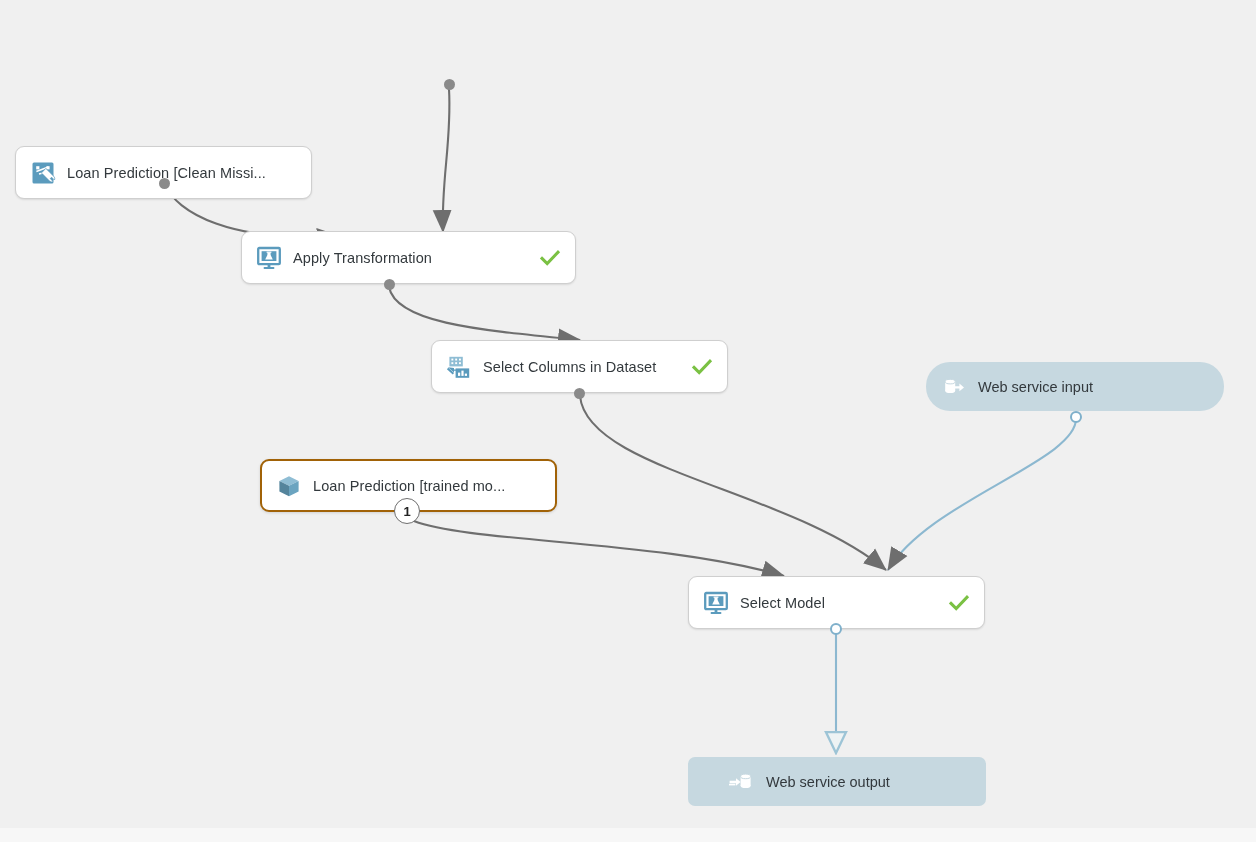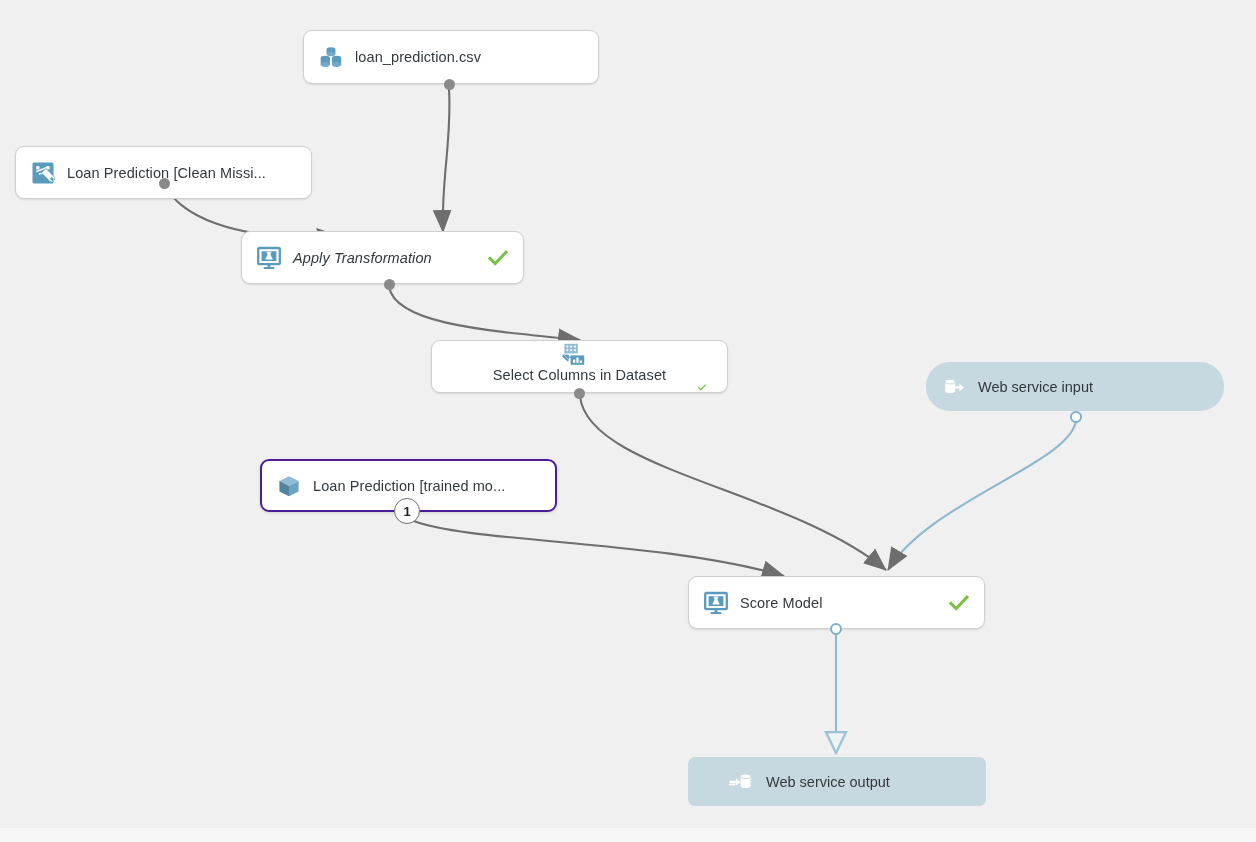--- a/index.html
+++ b/index.html
@@ -40,21 +40,21 @@
     box-sizing: border-box;
     display: flex;
     align-items: center;
     border-radius: 9px;
     background: #ffffff;
     border: 1px solid #cfcfcf;
     box-shadow: 0 1px 2px rgba(0,0,0,0.10);
     padding: 0 14px;
   }
   .node.selected {
-    border: 2px solid #4c1d95;
+    border: 2px solid #a16207;
     box-shadow: 0 1px 3px rgba(0,0,0,0.13);
   }
   .node .label {
     font-size: 14.5px;
     color: #33393d;
     white-space: nowrap;
     letter-spacing: 0.1px;
   }
   .node .icon {
     width: 26px;
@@ -154,70 +154,56 @@
 
     <path d="M580,396 C587,470 790,490 886,570" fill="none" stroke="#6e6e6e" stroke-width="2.1" marker-end="url(#arrow-gray)"></path>
 
     <path d="M414,521 C470,543 660,540 784,576" fill="none" stroke="#6e6e6e" stroke-width="2.1" marker-end="url(#arrow-gray)"></path>
 
     <path d="M1076,417 C1080,460 930,500 888,570" fill="none" stroke="#8cb8d0" stroke-width="2.1" marker-end="url(#arrow-gray)"></path>
 
     <path d="M836,634 L836,752" fill="none" stroke="#8cb8d0" stroke-width="2.1" marker-end="url(#arrow-blue-open)"></path>
   </svg>
 
-  <div class="node" style="left:303px; top:30px; width:296px; height:54px;">
-    <svg class="icon" viewBox="0 0 26 26">
-      <ellipse cx="13" cy="5.5" rx="4.4" ry="2.2" fill="#5b9bbd"></ellipse>
-      <rect x="8.6" y="5.5" width="8.8" height="4.6" fill="#5b9bbd"></rect>
-      <ellipse cx="13" cy="10.1" rx="4.4" ry="2.2" fill="#74aac8"></ellipse>
-      <ellipse cx="7.3" cy="14" rx="4.6" ry="2.3" fill="#5b9bbd"></ellipse>
-      <rect x="2.7" y="14" width="9.2" height="6.6" fill="#5b9bbd"></rect>
-      <ellipse cx="7.3" cy="20.6" rx="4.6" ry="2.3" fill="#74aac8"></ellipse>
-      <ellipse cx="18.6" cy="14" rx="4.6" ry="2.3" fill="#5b9bbd"></ellipse>
-      <rect x="14" y="14" width="9.2" height="6.6" fill="#5b9bbd"></rect>
-      <ellipse cx="18.6" cy="20.6" rx="4.6" ry="2.3" fill="#74aac8"></ellipse>
-    </svg>
-    <span class="label">loan_prediction.csv</span>
-  </div>
   <div class="port out-gray" style="left:444px; top:79px;"></div>
 
   <div class="node" style="left:15px; top:130px; width:297px; height:53px;margin-top:16px;">
     <svg class="icon" viewBox="0 0 26 26">
       <rect x="2.5" y="2.5" width="21" height="21" rx="1.5" fill="#5b9bbd"></rect>
       <rect x="6.2" y="6.2" width="3.2" height="3.2" fill="#ffffff"></rect>
       <rect x="16.4" y="6.2" width="3.2" height="3.2" fill="#ffffff"></rect>
       <rect x="16.4" y="12.4" width="3.2" height="3.2" fill="#ffffff"></rect>
       <path d="M6.4,11.5 L18.4,7.0" stroke="#ffffff" stroke-width="1.5" fill="none"></path>
       <path d="M9.0,14.0 L17.0,12.0" stroke="#ffffff" stroke-width="1.3" fill="none"></path>
       <path d="M11.4,13.0 L19.0,20.6 C20.4,22.0 22.0,22.4 23.0,21.4
                L20.2,18.6 L21.6,17.2 L24.4,20.0 C25.2,18.8 24.8,17.4 23.4,16.0
                L15.8,8.4 Z" fill="#ffffff" stroke="#5b9bbd" stroke-width="0.7"></path>
       <path d="M11.9,13.6 L18.6,20.4" stroke="#5b9bbd" stroke-width="0.8" fill="none"></path>
     </svg>
     <span class="label">Loan Prediction [Clean Missi...</span>
   </div>
   <div class="port out-gray" style="left:159px; top:178px;"></div>
 
-  <div class="node" style="left:241px; top:231px; width:283px; height:53px;font-style:italic;">
+  <div class="node" style="left:241px; top:231px; width:335px; height:53px;">
     <svg class="icon" viewBox="0 0 26 26">
       <rect x="2.2" y="3.0" width="21.6" height="16.2" rx="1" fill="none" stroke="#5b9bbd" stroke-width="2.3"></rect>
       <rect x="5.6" y="6.2" width="14.8" height="9.8" fill="#5b9bbd"></rect>
       <path d="M11.4,7.4 L14.6,7.4 L14.6,10.0 L16.8,14.6 L9.2,14.6 L11.4,10.0 Z" fill="#ffffff"></path>
       <rect x="10.6" y="6.6" width="4.8" height="1.2" fill="#ffffff"></rect>
       <rect x="11.6" y="19.2" width="2.8" height="3.4" fill="#5b9bbd"></rect>
       <rect x="7.6" y="22.0" width="10.8" height="2.1" rx="0.8" fill="#5b9bbd"></rect>
     </svg>
     <span class="label">Apply Transformation</span>
     <svg class="check" viewBox="0 0 22 22">
       <path d="M3,11.4 L8.2,16.6 L19,5.2" fill="none" stroke="#7ac143" stroke-width="3" stroke-linecap="square"></path>
     </svg>
   </div>
   <div class="port out-gray" style="left:384px; top:279px;"></div>
 
-  <div class="node" style="left:431px; top:340px; width:297px; height:53px;flex-direction:column;">
+  <div class="node" style="left:431px; top:340px; width:297px; height:53px;">
     <svg class="icon" viewBox="0 0 26 26">
       <rect x="3.4" y="2.8" width="13.4" height="9.6" fill="#8fbdd4"></rect>
       <g fill="#ffffff">
         <rect x="5.4" y="4.6" width="1.9" height="1.9"></rect>
         <rect x="9.2" y="4.6" width="1.9" height="1.9"></rect>
         <rect x="13.0" y="4.6" width="1.9" height="1.9"></rect>
         <rect x="5.4" y="8.2" width="1.9" height="1.9"></rect>
         <rect x="9.2" y="8.2" width="1.9" height="1.9"></rect>
         <rect x="13.0" y="8.2" width="1.9" height="1.9"></rect>
       </g>
@@ -249,21 +235,21 @@
 
   <div class="node" style="left:688px; top:576px; width:297px; height:53px;">
     <svg class="icon" viewBox="0 0 26 26">
       <rect x="2.2" y="3.0" width="21.6" height="16.2" rx="1" fill="none" stroke="#5b9bbd" stroke-width="2.3"></rect>
       <rect x="5.6" y="6.2" width="14.8" height="9.8" fill="#5b9bbd"></rect>
       <path d="M11.4,7.4 L14.6,7.4 L14.6,10.0 L16.8,14.6 L9.2,14.6 L11.4,10.0 Z" fill="#ffffff"></path>
       <rect x="10.6" y="6.6" width="4.8" height="1.2" fill="#ffffff"></rect>
       <rect x="11.6" y="19.2" width="2.8" height="3.4" fill="#5b9bbd"></rect>
       <rect x="7.6" y="22.0" width="10.8" height="2.1" rx="0.8" fill="#5b9bbd"></rect>
     </svg>
-    <span class="label">Score Model</span>
+    <span class="label">Select Model</span>
     <svg class="check" viewBox="0 0 22 22">
       <path d="M3,11.4 L8.2,16.6 L19,5.2" fill="none" stroke="#7ac143" stroke-width="3" stroke-linecap="square"></path>
     </svg>
   </div>
   <div class="port out-blue" style="left:830px; top:623px;"></div>
 
   <div class="ws-node" style="left:926px; top:362px; width:298px; height:49px;border-radius:24px;">
     <svg class="icon" viewBox="0 0 26 26">
       <ellipse cx="10.2" cy="7.6" rx="5.0" ry="2.3" fill="#ffffff"></ellipse>
       <rect x="5.2" y="7.6" width="10.0" height="9.2" fill="#ffffff"></rect>

